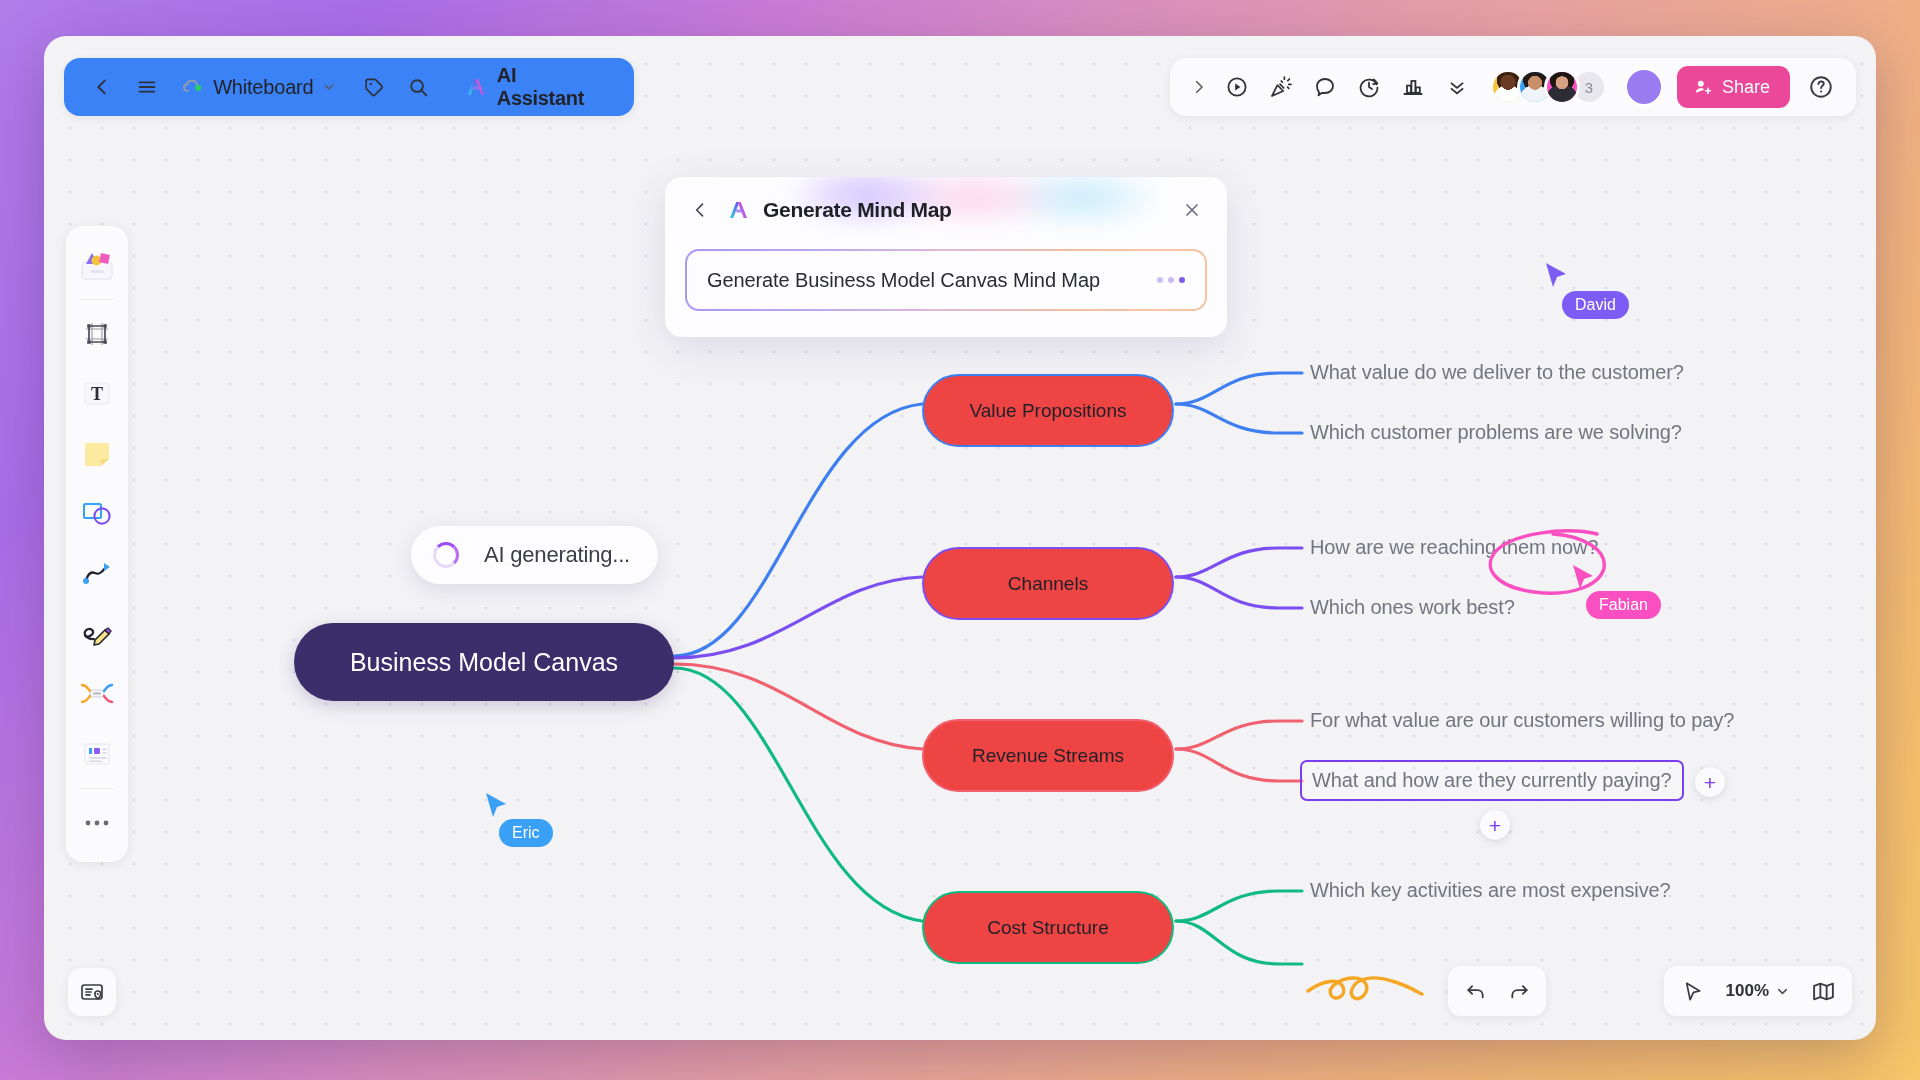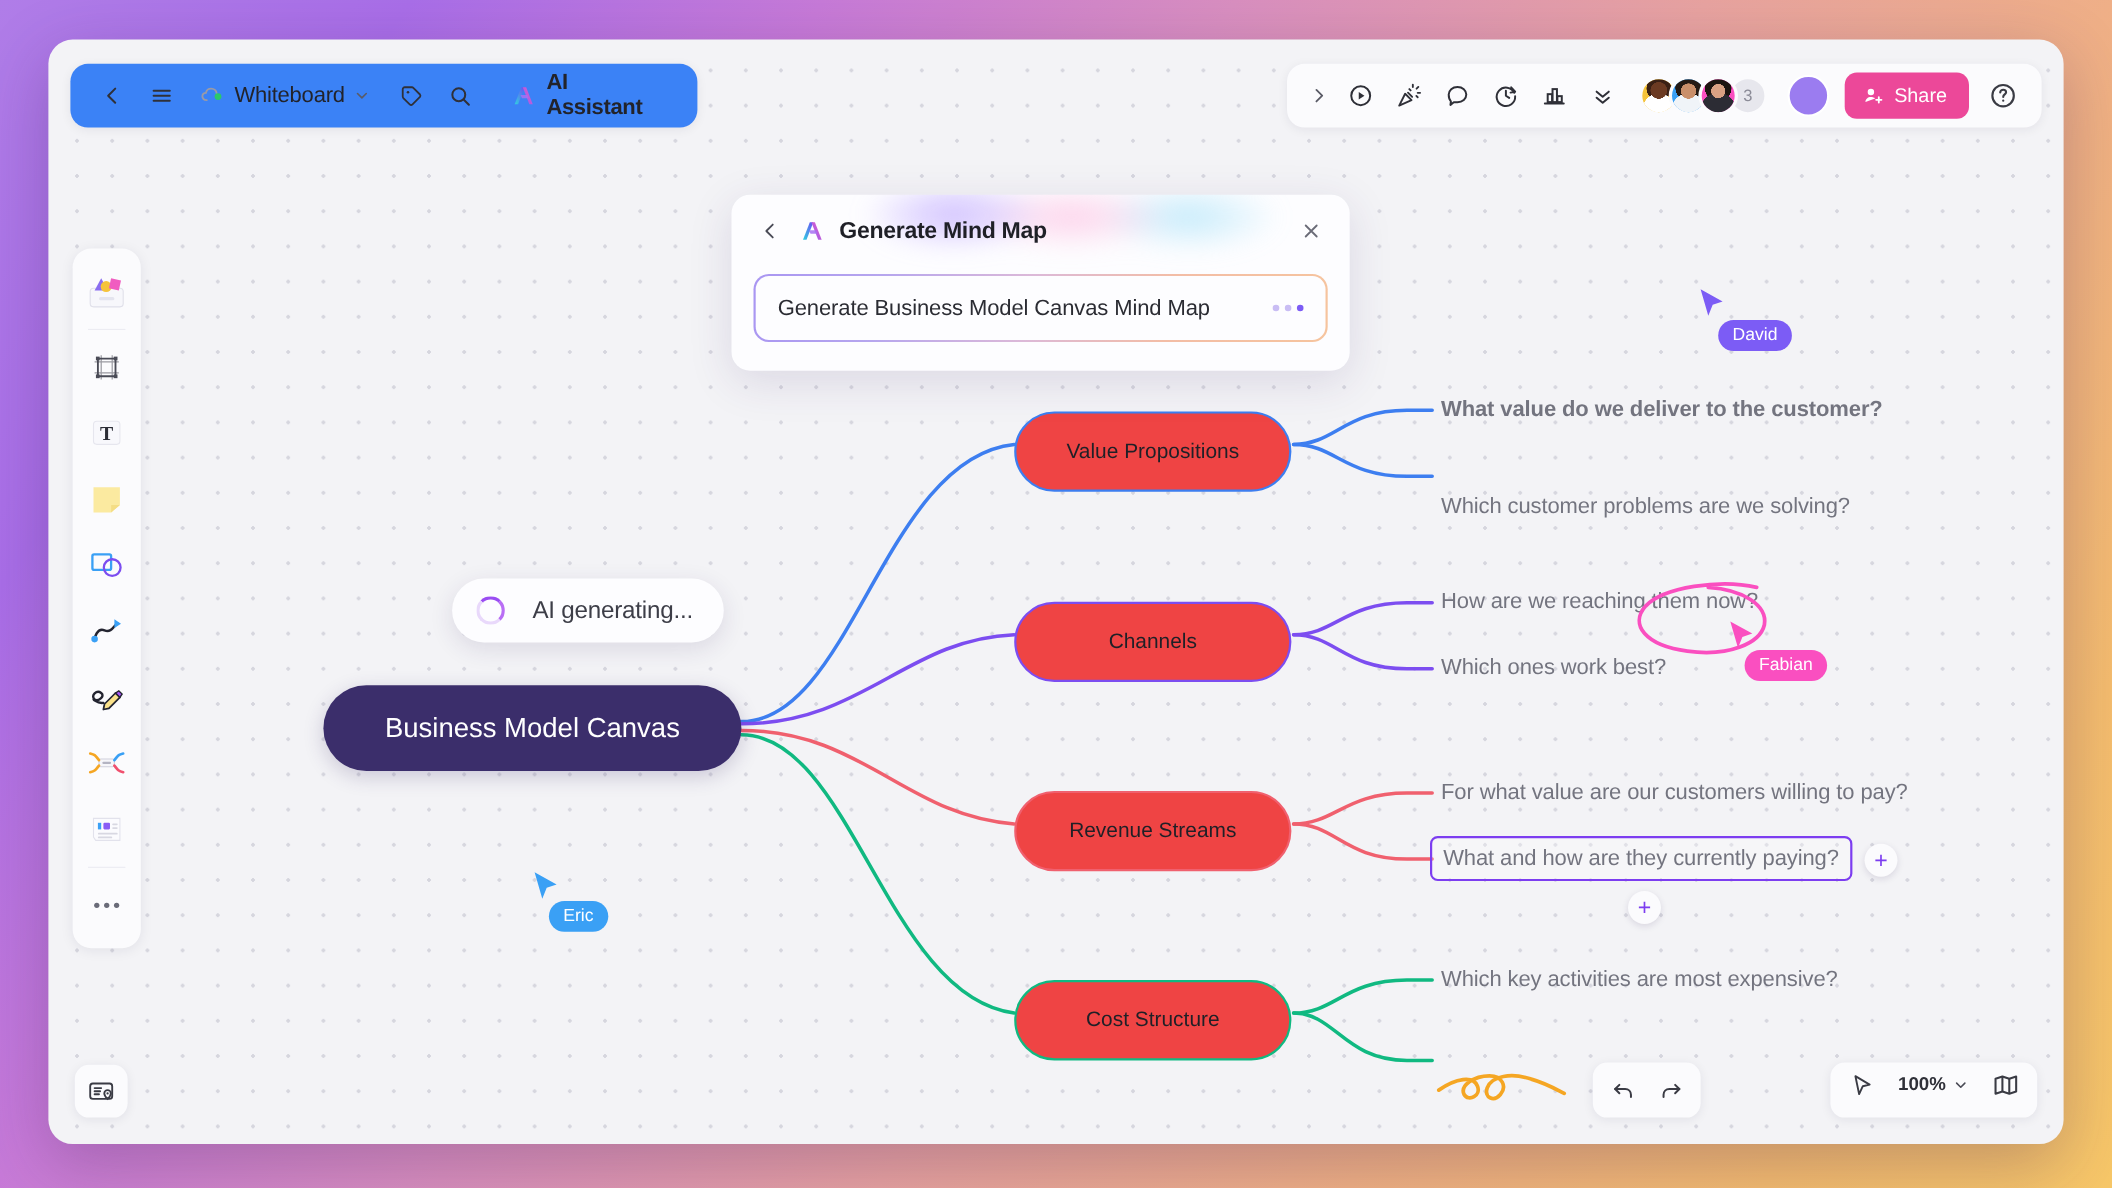--- a/index.html
+++ b/index.html
@@ -137,21 +137,21 @@
   #undo-redo-group {
     position: absolute; right: 330px; bottom: 24px;
     height: 50px; background: #fbfbfd; border-radius: 13px;
     box-shadow: 0 2px 10px rgba(30,20,60,.08);
     display: flex; align-items: center; padding: 0 6px; gap: 2px;
   }
   #zoom-group {
     position: absolute; right: 24px; bottom: 24px;
     height: 50px; background: #fbfbfd; border-radius: 13px;
     box-shadow: 0 2px 10px rgba(30,20,60,.08);
-    display: flex; align-items: flex-start; padding: 0 8px; gap: 2px;
+    display: flex; align-items: center; padding: 0 8px; gap: 2px;
   }
   .sm-btn {
     width: 42px; height: 40px; border-radius: 9px; cursor: pointer;
     display:flex; align-items:center; justify-content:center;
     color: #3a3b44;
   }
   #zoom-level {
     display:flex; align-items:center; gap: 6px;
     padding: 0 10px; height: 40px; border-radius: 9px; cursor: pointer;
     font-size: 17px; font-weight: bold; color: #2f3038;
@@ -342,22 +342,22 @@
     <div class="node branch-node" id="node-channels">
       <span>Channels</span>
     </div>
     <div class="node branch-node" id="node-revenue-streams">
       <span>Revenue Streams</span>
     </div>
     <div class="node branch-node" id="node-cost-structure">
       <span>Cost Structure</span>
     </div>
 
-    <div class="leaf" style="left:1266px; top:325px;font-weight:bold;">What value do we deliver to the customer?</div>
-    <div class="leaf" style="left:1266px; top:385px;margin-top:28px;">Which customer problems are we solving?</div>
+    <div class="leaf" style="left:1266px; top:325px;">What value do we deliver to the customer?</div>
+    <div class="leaf" style="left:1266px; top:385px;">Which customer problems are we solving?</div>
 
     <div class="leaf" style="left:1266px; top:500px;">How are we reaching them now?</div>
     <div class="leaf" style="left:1266px; top:560px;">Which ones work best?</div>
 
     <div class="leaf leaf-selected" style="left:1266px; top:733px;">What and how are they currently paying?</div>
     <div class="leaf" style="left:1266px; top:673px;">For what value are our customers willing to pay?</div>
 
     <div class="leaf" style="left:1266px; top:843px;">Which key activities are most expensive?</div>
 
     <div class="plus-btn" style="left:1651px; top:731px;">+</div>

